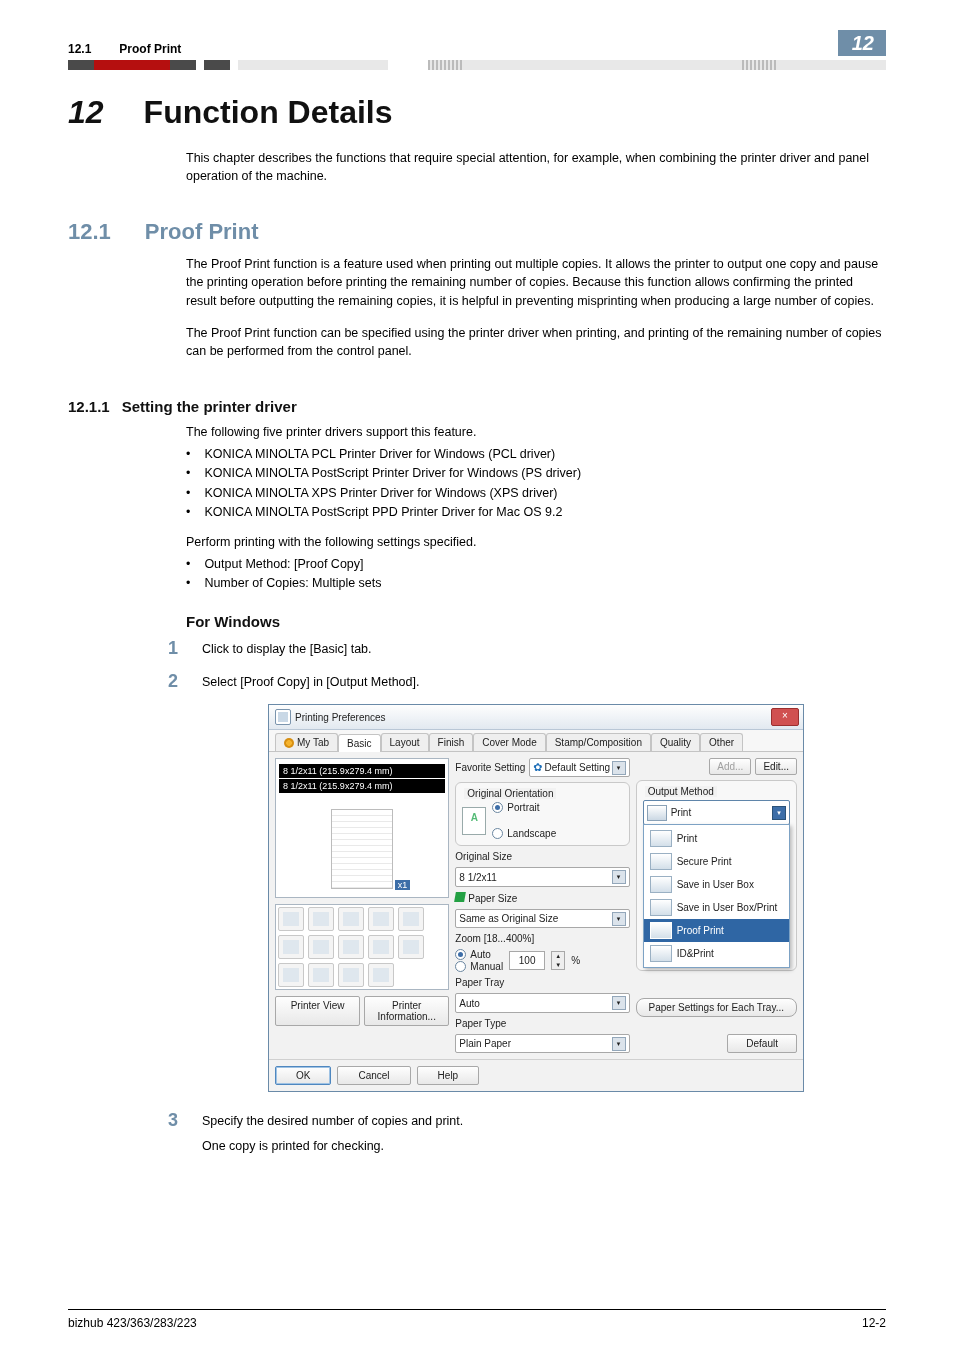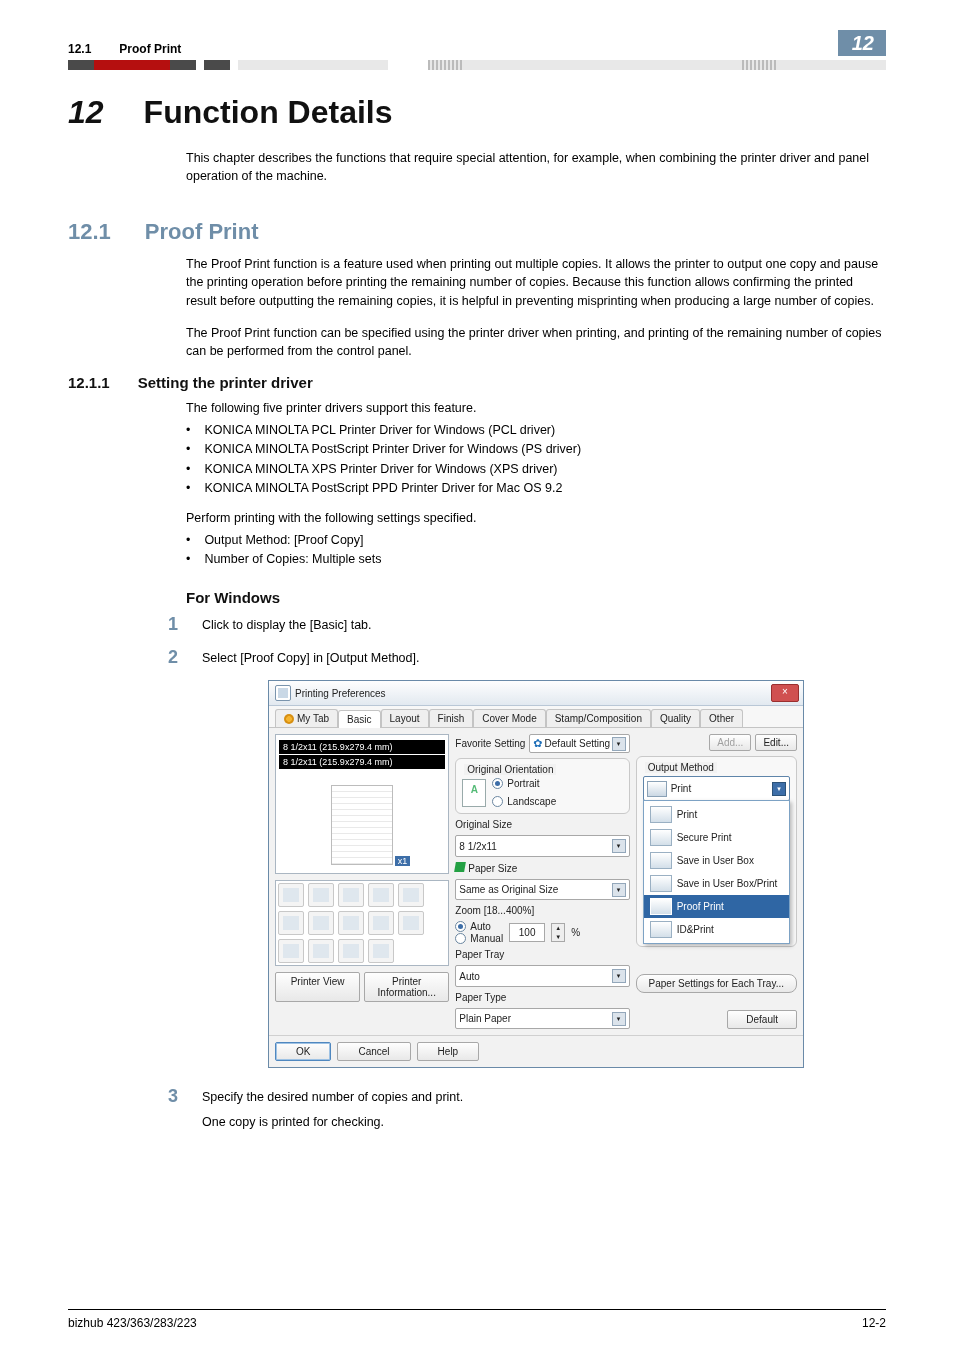--- a/index.html
+++ b/index.html
@@ -49,21 +49,21 @@
   .divider-hatch{
     background: repeating-linear-gradient(90deg,#bbb 0 2px,#e8e8e8 2px 4px);
   }
   .h1-row { display:flex; gap:40px; align-items:baseline; margin: 10px 0 18px 0;}
   .h1-num { font-size: 32px; font-weight: bold; font-style: italic; color:#111;}
   .h1-title { font-size: 32px; font-weight: bold; color:#111;}
   .body-text { font-size: 12.5px; line-height: 1.45; margin-left: 118px; margin-bottom: 14px;}
   .h2-row { display:flex; gap:34px; align-items:baseline; margin: 34px 0 10px 0;}
   .h2-num { font-size: 22px; font-weight: bold; color:#6f8ea8;}
   .h2-title { font-size: 22px; font-weight: bold; color:#6f8ea8;}
-  .h3-row { display:flex; gap:28px; align-items:baseline; margin: 14px 0 8px 0;}
+  .h3-row { display:flex; gap:12px; align-items:baseline; margin: 38px 0 8px 0;}
   .h3-num { font-size: 15px; font-weight: bold; color:#111;}
   .h3-title { font-size: 15px; font-weight: bold; color:#111;}
   .h4-title { font-size: 15px; font-weight: bold; color:#111; margin: 20px 0 8px 118px;}
   ul.bullets { margin:4px 0 10px 118px; padding:0; list-style:none; font-size:12.5px; line-height:1.55;}
   ul.bullets li::before { content:"•"; margin-right:14px;}
   .step-row { display:flex; gap:24px; align-items:flex-start; margin-left:90px; margin-bottom:12px; font-size:12.5px;}
   .step-num { font-size:18px; font-weight:bold; color:#6f8ea8; width:20px; text-align:right;}
   .step-text { flex:1; padding-top:2px; line-height:1.45;}
   .footer-row { position:absolute; bottom:20px; left:68px; right:68px;
     border-top:1px solid #000; padding-top:6px;
@@ -123,21 +123,21 @@
     display:flex; align-items:center; justify-content:center; font-size:7px;}
   .mini-btn { border:1px solid #a8a8a8; background:linear-gradient(#fefefe,#e8e8e8);
     padding:2px 7px; border-radius:2px; font-size:10px;}
   .mini-btn.disabled { color:#a0a0a0; }
 
   .group { border:1px solid #c9c9c9; border-radius:6px; padding:5px 6px 6px 6px; background:#f8f8f8;}
   .group-title { font-size:10px; margin:-11px 0 3px 2px; background:#f2f2f2; padding:0 3px; display:inline-block;}
   .orient-row { display:flex; align-items:center; gap:6px;}
   .orient-icon { width:22px; height:26px; border:1px solid #9aa; background:#fff; position:relative;}
   .orient-icon::after{content:"A"; position:absolute; left:0; right:0; top:4px; text-align:center; color:#5b7; font-weight:bold;}
-  .radio-col { display:flex; flex-direction:column; gap:7px; font-size:10px;}
+  .radio-col { display:flex; flex-direction:column; gap:15px; font-size:10px;}
   .radio-col label {display:flex; align-items:center; gap:4px;}
   .rdot{ width:9px; height:9px; border:1px solid #6a86a0; border-radius:50%; background:#fff; display:inline-block; position:relative;}
   .rdot.on::after{content:""; position:absolute; left:2px; top:2px; width:5px; height:5px; background:#3d6ea8; border-radius:50%;}
 
   .lbl-sm { font-size:10px; }
   .flag { width:10px; height:10px; background:#23a043; display:inline-block; margin-right:3px; transform: skewX(-10deg);}
   .zoom-row { display:flex; align-items:center; gap:6px; }
   .num-box { width:34px; height:17px; border:1px solid #a8a8a8; background:#fff; text-align:center; line-height:17px; font-size:10px;}
   .spin { width:12px; height:17px; border:1px solid #a8a8a8; background:#eee; display:flex; flex-direction:column;}
   .spin div{flex:1; font-size:6px; text-align:center; line-height:8px;}

